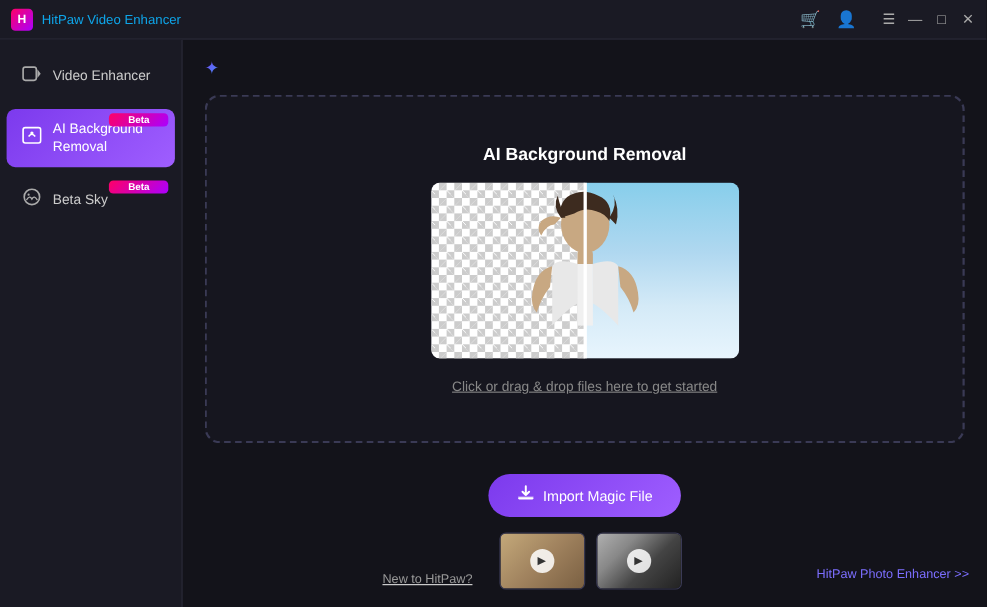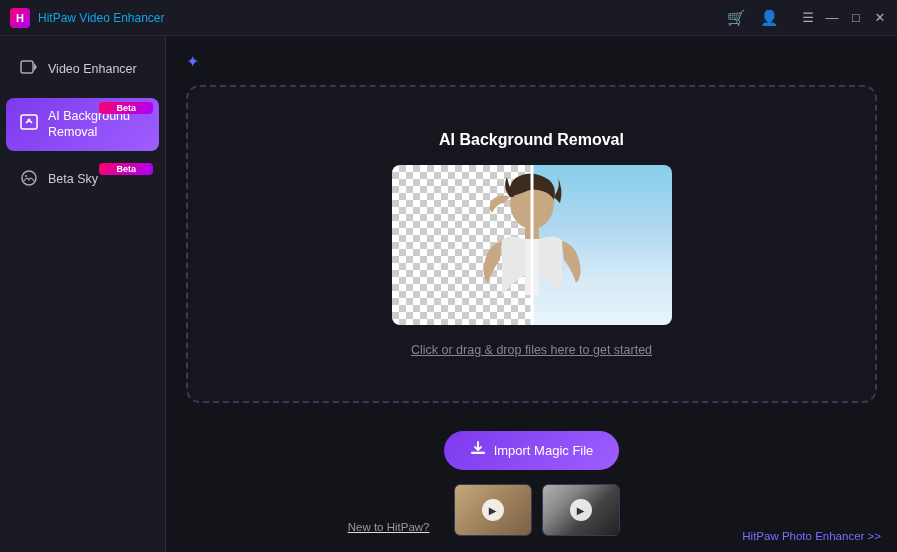--- a/index.html
+++ b/index.html
@@ -286,21 +286,21 @@
       display: flex;
       align-items: center;
       justify-content: center;
       font-size: 10px;
       color: #333;
     }
 
     
     .hitpaw-link {
       position: absolute;
-      bottom: 10px;
+      bottom: 24px;
       right: 16px;
       font-size: 11.5px;
       color: #7c6eff;
       cursor: pointer;
       display: flex;
       align-items: center;
       gap: 3px;
     }
 
     .main-wrapper {

